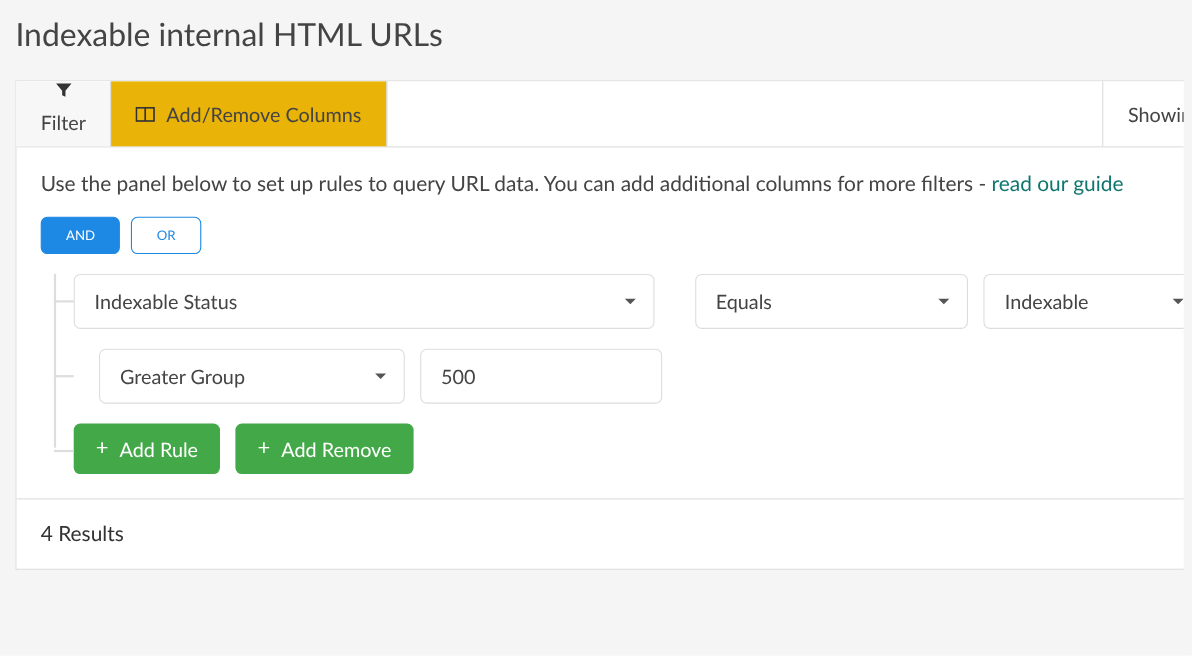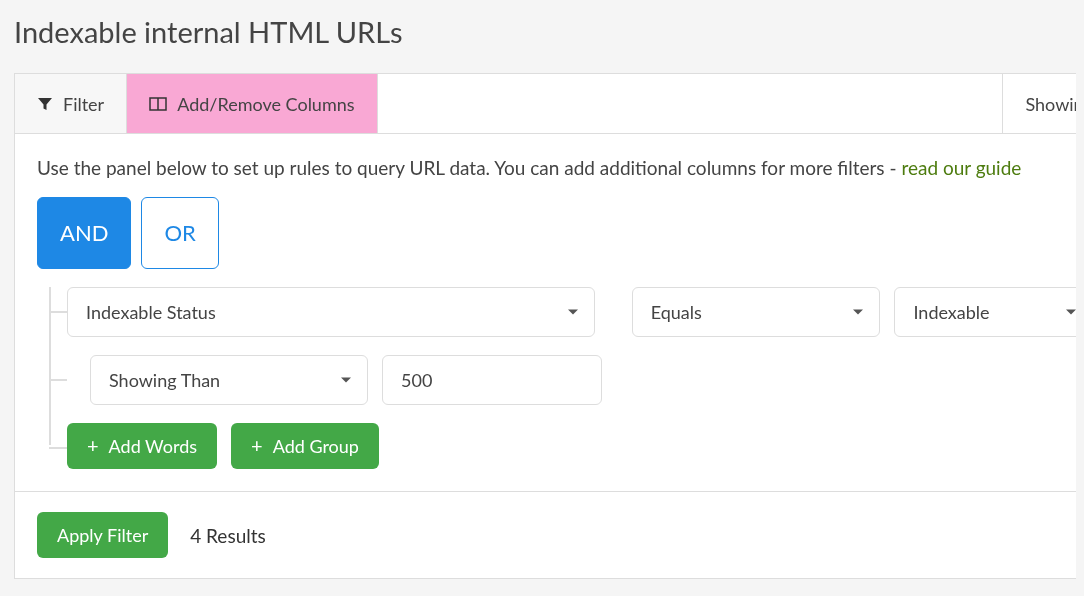--- a/index.html
+++ b/index.html
@@ -36,50 +36,50 @@
     height: 60px;
   }
   .tab {
     display: flex;
     align-items: center;
     gap: 10px;
     padding: 0 22px;
     font-size: 18px;
     color: #444;
     border-right: 1px solid #ddd;
-    background: #f9a8d4;
-    cursor: pointer;
-  }
-  .tab.active { background: #f7f7f7; }
+    background: #eab308;
+    cursor: pointer;
+  }
+  .tab.active { background: #f7f7f7; flex-direction: column; }
   .tab svg { flex: 0 0 auto; }
   .tabrow .spacer { flex: 1; }
   .showing {
     display: flex;
     align-items: center;
     padding: 0 0 0 22px;
     font-size: 18px;
     color: #444;
     border-left: 1px solid #ddd;
     white-space: nowrap;
   }
   .body {
     padding: 22px 0 22px 22px;
   }
   .intro {
     font-size: 19px;
     color: #444;
     margin-bottom: 18px;
     white-space: nowrap;
   }
-  .intro a { color: #4d7c0f; text-decoration: none; }
+  .intro a { color: #0f766e; text-decoration: none; }
   .toggles { display: flex; gap: 10px; margin-bottom: 18px; }
   .pillbtn {
     border-radius: 6px;
-    padding: 24px 22px;
-    font-size: 22px;
+    padding: 10px 22px;
+    font-size: 12px;
     line-height: 1;
     cursor: pointer;
     border: 1px solid transparent;
   }
   .pillbtn.and { background: #1e88e5; color: #fff; border-color: #1e88e5; }
   .pillbtn.or  { background: #fff; color: #1e88e5; border-color: #1e88e5; text-align: right; }
   .rules-container {
     position: relative;
     padding-left: 30px;
   }
@@ -222,38 +222,37 @@
             <span class="caret"></span>
           </div>
           <div class="dropdown dd-val">
             <span>Indexable</span>
             <span class="caret"></span>
           </div>
         </div>
 
         <div class="rule-row">
           <div class="dropdown dd-op">
-            <span>Showing Than</span>
+            <span>Greater Group</span>
             <span class="caret"></span>
           </div>
           <input class="txt-val" type="text" value="500" style="">
         </div>
 
         <div class="actions">
           <button class="greenbtn">
             <span class="plus">+</span>
-            <span>Add Words</span>
+            <span>Add Rule</span>
           </button>
           <button class="greenbtn">
             <span class="plus">+</span>
-            <span>Add Group</span>
+            <span>Add Remove</span>
           </button>
         </div>
 
       </div>
     </div>
 
     <div class="footer">
-      <button class="greenbtn">Apply Filter</button>
       <span class="results">4 Results</span>
     </div>
   </div>
 </div>
 
 </body></html>

